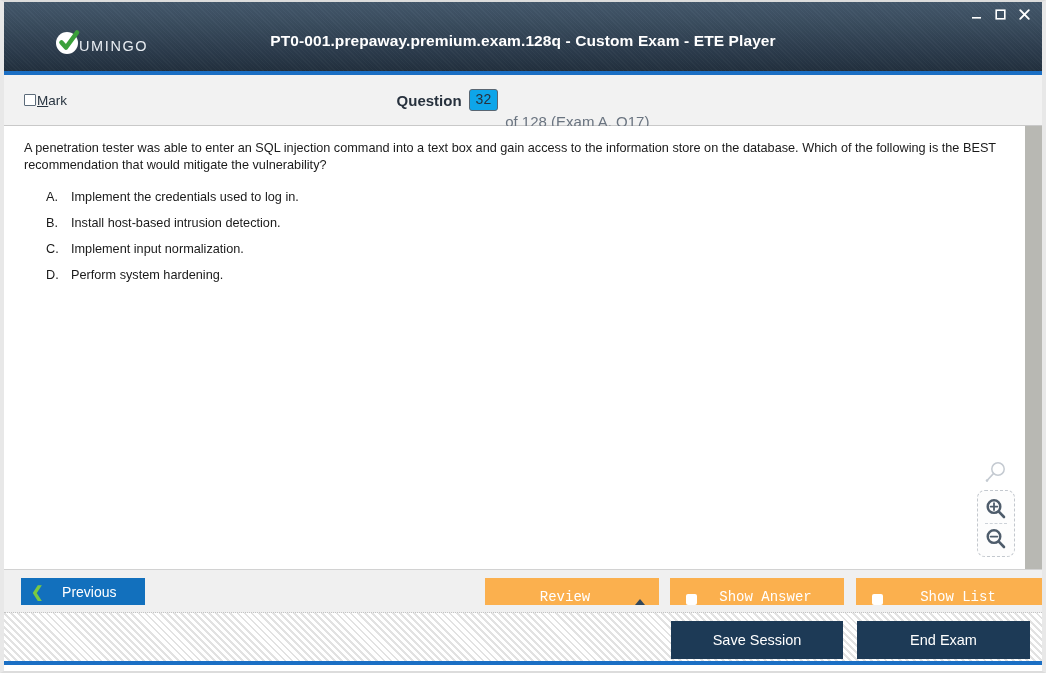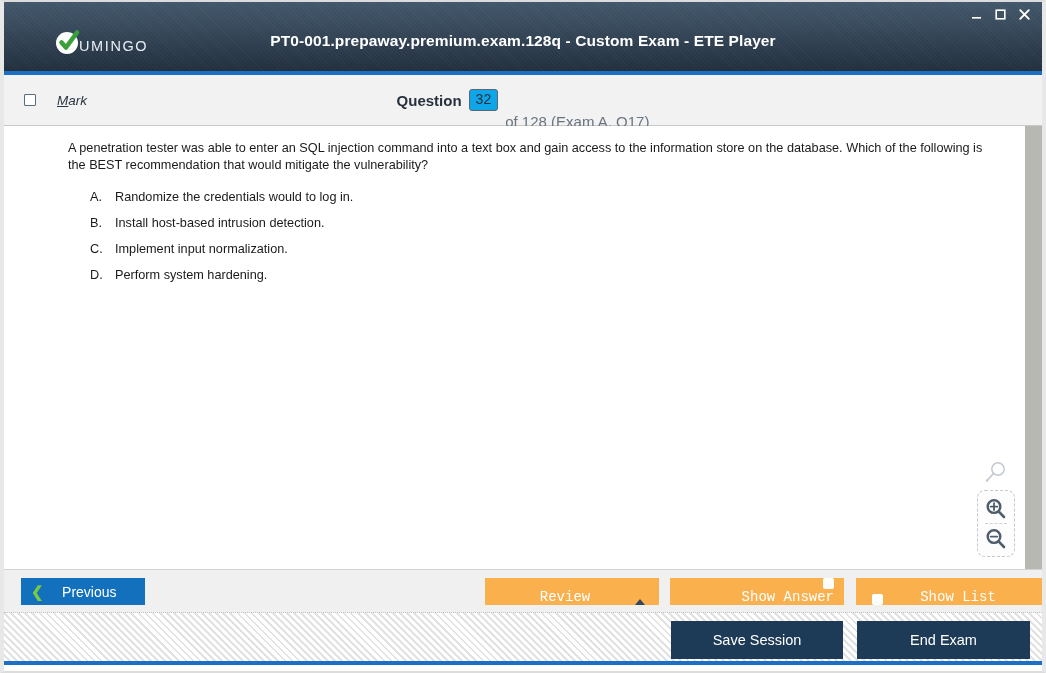--- a/index.html
+++ b/index.html
@@ -97,23 +97,22 @@
     background: #f2f2f2;
     border-bottom: 1px solid #c9c9c9;
     display: flex;
     align-items: center;
   }
   .mark-group {
     position: absolute;
     left: 20px;
     display: flex;
     align-items: center;
-    gap: 21px;
-    cursor: pointer;
-    font-style: italic;
+    gap: 1px;
+    cursor: pointer;
   }
   .mark-box {
     width: 12px;
     height: 12px;
     border: 1px solid #5c6b7a;
     background: #ffffff;
     border-radius: 1px;
   }
   .mark-label {
     font-size: 13.5px;
@@ -155,21 +154,20 @@
     position: absolute;
     top: 0; right: 0;
     width: 17px;
     height: 100%;
     background: #b8b8b3;
   }
   .content-inner {
     position: absolute;
     left: 0; top: 0; right: 17px; bottom: 0;
     padding: 14px 24px 0 20px;
-    margin-left: 44px;
   }
   .question-text {
     font-size: 12.7px;
     line-height: 17px;
     color: #1a1a1a;
     max-width: 975px;
   }
   .options {
     margin-top: 16px;
     padding-left: 22px;
@@ -276,21 +274,21 @@
   }
   #btn-review { left: 481px; width: 174px; justify-content: center; }
   #btn-review .lbl { flex: 1; text-align: center; }
   .caret-up {
     width: 0; height: 0;
     border-left: 5px solid transparent;
     border-right: 5px solid transparent;
     border-bottom: 6px solid #33475a;
     margin-right: 4px;
   }
-  #btn-show-answer { left: 666px; width: 174px; flex-direction: column; }
+  #btn-show-answer { left: 666px; width: 174px; }
   #btn-show-list { left: 852px; width: 187px; }
   .sq-icon {
     width: 11px; height: 11px;
     background: #ffffff;
     border-radius: 2px;
     margin-left: 6px;
     flex: none;
   }
   .btn-orange .lbl-c { flex: 1; text-align: center; }
 
@@ -369,21 +367,21 @@
     </div>
   </div>
 
   <div class="content">
     <div class="content-inner">
       <div class="question-text">A penetration tester was able to enter an SQL injection command into a text box and gain access to the information store on the database. Which of the following is the BEST recommendation that would mitigate the vulnerability?</div>
 
       <div class="options">
         <div class="option-row">
           <span class="opt-letter">A.</span>
-          <span class="opt-text">Randomize the credentials would to log in.</span>
+          <span class="opt-text">Implement the credentials used to log in.</span>
         </div>
         <div class="option-row">
           <span class="opt-letter">B.</span>
           <span class="opt-text">Install host-based intrusion detection.</span>
         </div>
         <div class="option-row">
           <span class="opt-letter">C.</span>
           <span class="opt-text">Implement input normalization.</span>
         </div>
         <div class="option-row">

